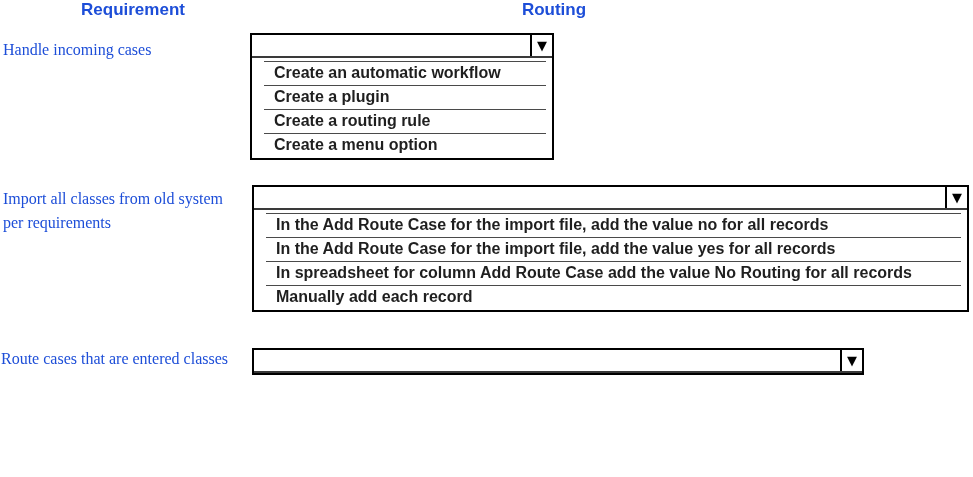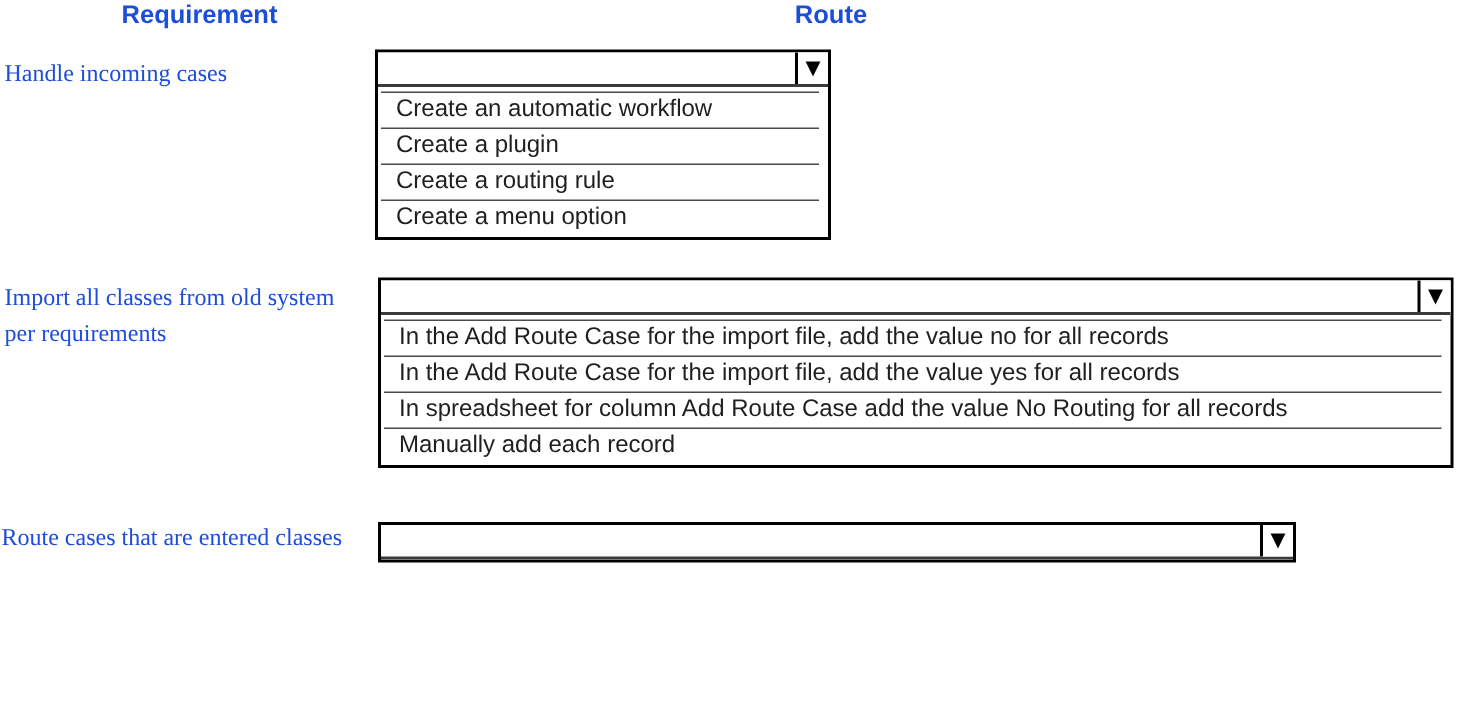--- a/index.html
+++ b/index.html
@@ -69,40 +69,41 @@
     cursor: pointer;
   }
   .arrow-glyph {
     font-family: "DejaVu Sans", sans-serif;
     font-size: 13px;
     line-height: 1;
     color: #000000;
   }
 
   .options {
-    padding: 3px 6px 1px 2px;
+    padding: 3px 6px 1px 12px;
+    font-weight: bold;
   }
   .option {
     box-sizing: border-box;
     height: 24px;
     line-height: 22px;
     border-top: 1px solid #4a4a4a;
     padding-left: 10px;
     font-size: 16px;
     white-space: nowrap;
     overflow: hidden;
     background: #ffffff;
     cursor: pointer;
   }
 </style>
 </head>
 <body>
 
 <div class="abs col-header" style="left:33px; top:0px; width:200px;">Requirement</div>
-<div class="abs col-header" style="left:454px; top:0px; width:200px;">Route</div>
+<div class="abs col-header" style="left:454px; top:0px; width:200px;">Routing</div>
 
 <div class="abs req-label" style="left:3px; top:38px; width:240px;">Handle incoming cases</div>
 
 <div class="action-block" style="left:250px; top:33px; width:304px;">
   <div class="combo">
     <div class="combo-field"></div>
     <div class="combo-btn">
       <span class="arrow-glyph">▼</span>
     </div>
   </div>

